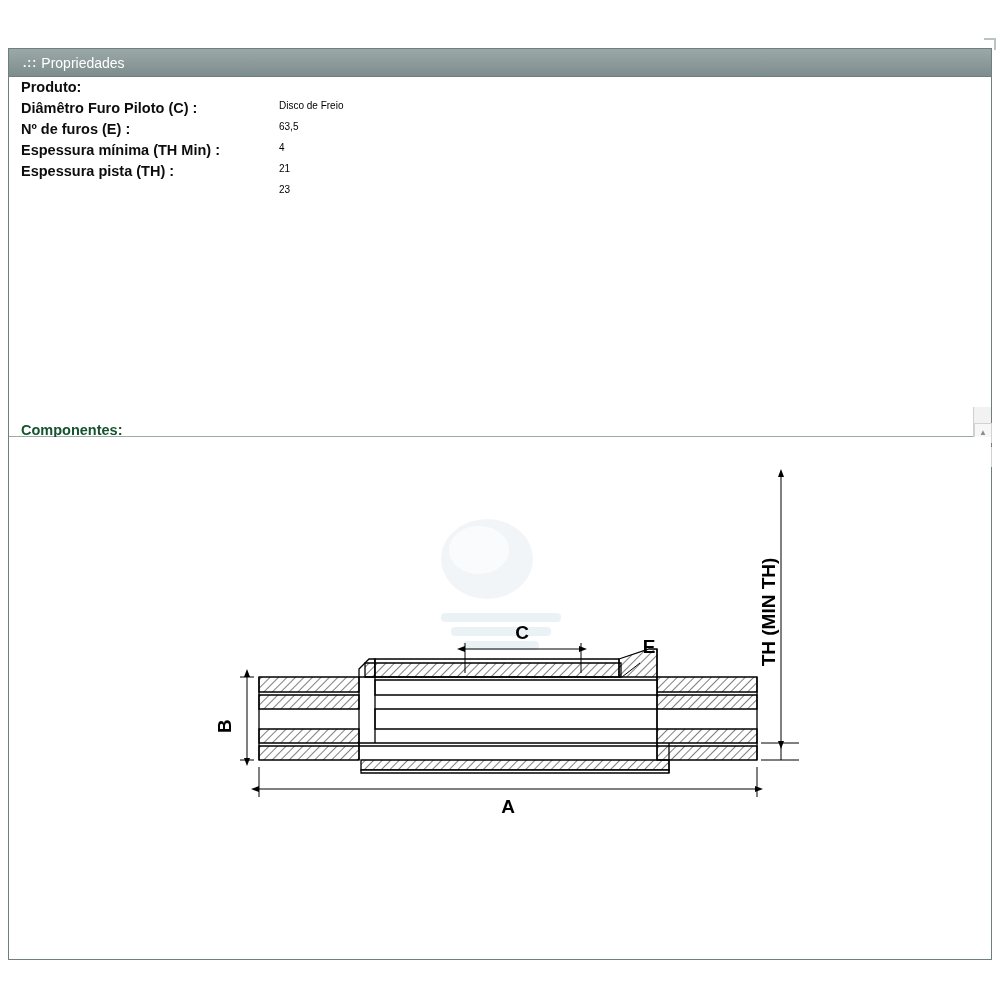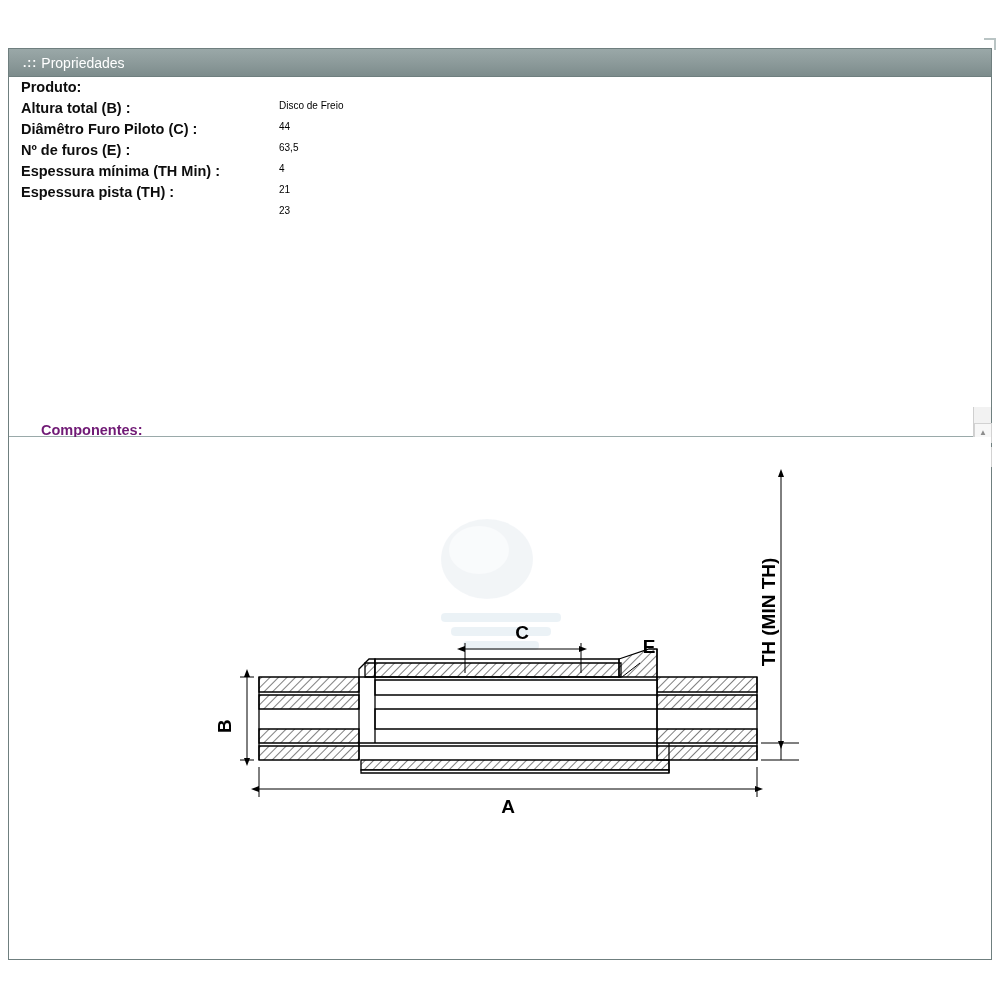--- a/index.html
+++ b/index.html
@@ -95,22 +95,21 @@
     color: #000000;
     font-size: 10px;
   }
 
   .components-label {
     position: absolute;
     left: 12px;
     top: 345px;
     font-size: 14.5px;
     font-weight: bold;
-    color: #701a75;
-    margin-left: 20px;
+    color: #14532d;
   }
 
   
   .vscroll {
     position: absolute;
     right: 0px;
     top: 330px;
     width: 18px;
     height: 62px;
     background: #f2f2f2;
@@ -190,24 +189,20 @@
       <span class="title-text">Propriedades</span>
     </div>
 
     <div class="props-region">
 
       <div class="props-list">
 
         <div class="prop-row" style="top:0">
           <span class="prop-label">Produto:</span>
           <span class="prop-value">Disco de Freio</span>
-        </div>
-        <div class="prop-row">
-          <span class="prop-label">Altura total (B) :</span>
-          <span class="prop-value">44</span>
         </div>
         <div class="prop-row">
           <span class="prop-label">Diâmêtro Furo Piloto (C) :</span>
           <span class="prop-value">63,5</span>
         </div>
         <div class="prop-row">
           <span class="prop-label">Nº de furos (E) :</span>
           <span class="prop-value">4</span>
         </div>
         <div class="prop-row">

